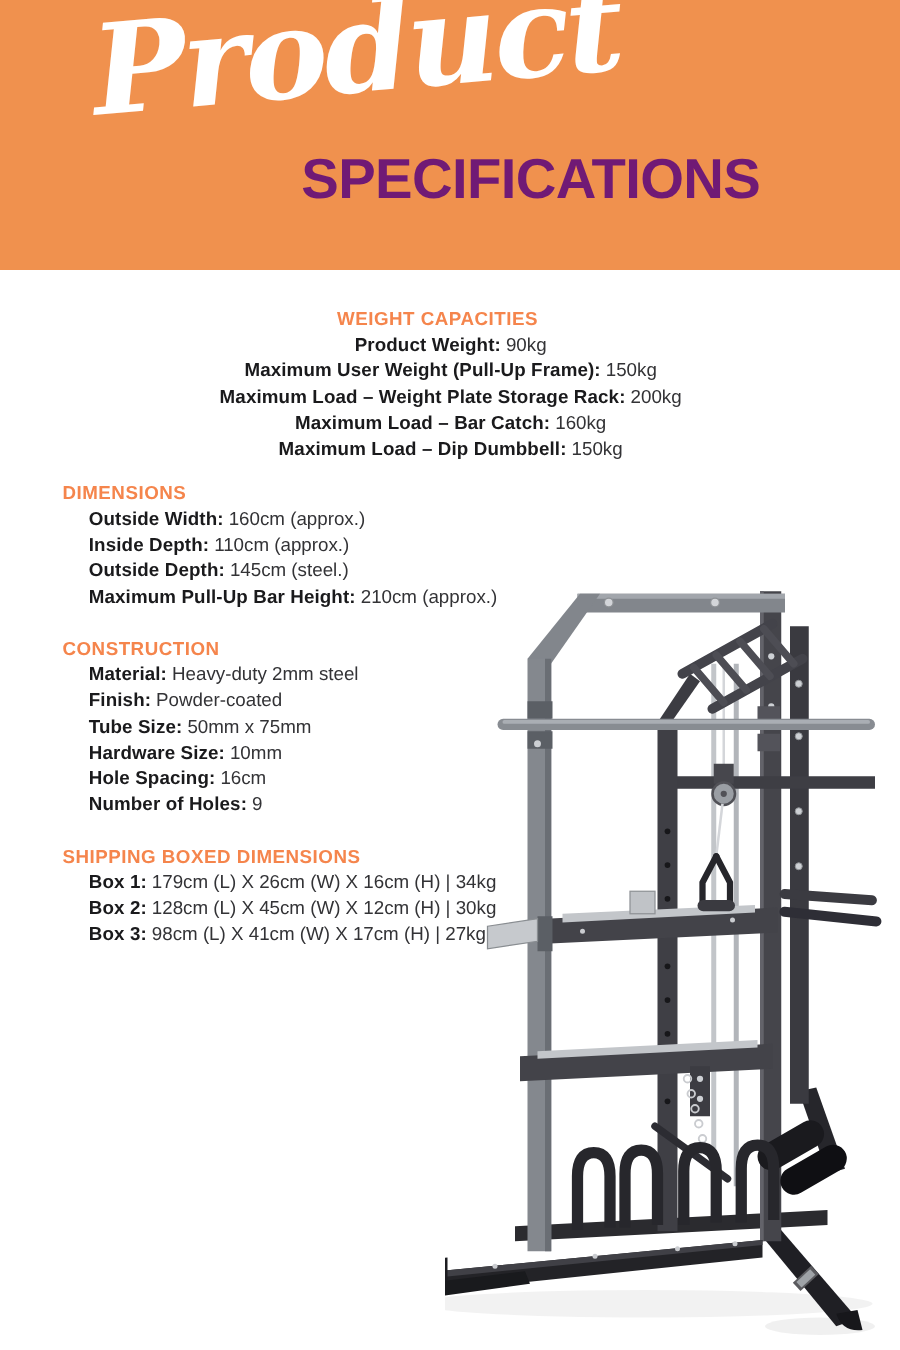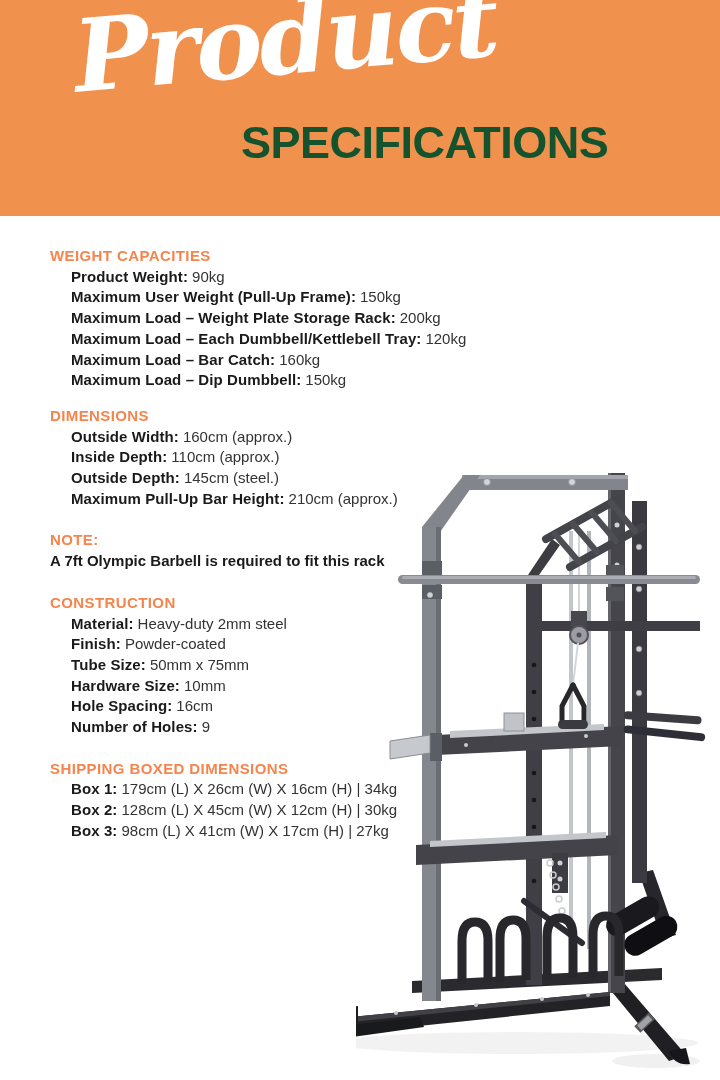--- a/index.html
+++ b/index.html
@@ -10,27 +10,27 @@
   
   .banner{position:absolute;left:0;top:0;width:720px;height:216px;background:#F0914E;}
   .script-title{
     position:absolute;left:74px;top:2px;
     font-family:"DejaVu Serif",serif;font-style:italic;font-weight:700;
     font-size:100px;line-height:1.1;color:#ffffff;
     transform:rotate(-5deg);transform-origin:left center;letter-spacing:-3px;
   }
   .main-title{
     position:absolute;left:241px;top:117px;
-    font-size:45px;font-weight:800;letter-spacing:-0.5px;color:#14532d;
+    font-size:45px;font-weight:800;letter-spacing:-0.5px;color:#701a75;
     font-family:"Liberation Sans",sans-serif;white-space:nowrap;
   }
   
   .content{position:absolute;left:50px;top:246px;width:600px;}
   .sec{margin:0 0 21px 0;}
-  .sec.tight{margin-bottom:15px;}
+  .sec.tight{margin-bottom:15px;text-align:center;}
   .sec-h{
     margin:0;font-size:15px;line-height:20.7px;font-weight:700;
     color:#F5854C;letter-spacing:0.4px;
   }
   .row{margin:0;font-size:15px;line-height:20.7px;color:#333336;white-space:nowrap;}
   .lbl{color:#1A1A1C;font-weight:700;margin-right:4px;letter-spacing:0.1px;margin-left:21px;}
   .note-line{margin:0;font-size:15px;line-height:20.7px;font-weight:700;color:#1A1A1C;white-space:nowrap;}
   
   .photo{position:absolute;left:356px;top:435px;width:364px;height:645px;}
 </style>
@@ -44,37 +44,32 @@
     <div class="main-title">SPECIFICATIONS</div>
   </header>
 
   <main class="content">
 
     <section class="sec tight">
       <h2 class="sec-h">WEIGHT CAPACITIES</h2>
       <p class="row"><strong class="lbl">Product Weight:</strong><span class="val">90kg</span></p>
       <p class="row"><strong class="lbl">Maximum User Weight (Pull-Up Frame):</strong><span class="val">150kg</span></p>
       <p class="row"><strong class="lbl">Maximum Load – Weight Plate Storage Rack:</strong><span class="val">200kg</span></p>
-      <p class="row"><strong class="lbl">Maximum Load – Each Dumbbell/Kettlebell Tray:</strong><span class="val">120kg</span></p>
       <p class="row"><strong class="lbl">Maximum Load – Bar Catch:</strong><span class="val">160kg</span></p>
       <p class="row"><strong class="lbl">Maximum Load – Dip Dumbbell:</strong><span class="val">150kg</span></p>
     </section>
 
     <section class="sec">
       <h2 class="sec-h">DIMENSIONS</h2>
       <p class="row"><strong class="lbl">Outside Width:</strong><span class="val">160cm (approx.)</span></p>
       <p class="row"><strong class="lbl">Inside Depth:</strong><span class="val">110cm (approx.)</span></p>
       <p class="row"><strong class="lbl">Outside Depth:</strong><span class="val">145cm (steel.)</span></p>
       <p class="row"><strong class="lbl">Maximum Pull-Up Bar Height:</strong><span class="val">210cm (approx.)</span></p>
     </section>
 
-    <section class="sec">
-      <h2 class="sec-h">NOTE:</h2>
-      <p class="note-line">A 7ft Olympic Barbell is required to fit this rack</p>
-    </section>
 
     <section class="sec">
       <h2 class="sec-h">CONSTRUCTION</h2>
       <p class="row"><strong class="lbl">Material:</strong><span class="val">Heavy-duty 2mm steel</span></p>
       <p class="row"><strong class="lbl">Finish:</strong><span class="val">Powder-coated</span></p>
       <p class="row"><strong class="lbl">Tube Size:</strong><span class="val">50mm x 75mm</span></p>
       <p class="row"><strong class="lbl">Hardware Size:</strong><span class="val">10mm</span></p>
       <p class="row"><strong class="lbl">Hole Spacing:</strong><span class="val">16cm</span></p>
       <p class="row"><strong class="lbl">Number of Holes:</strong><span class="val">9</span></p>
     </section>

